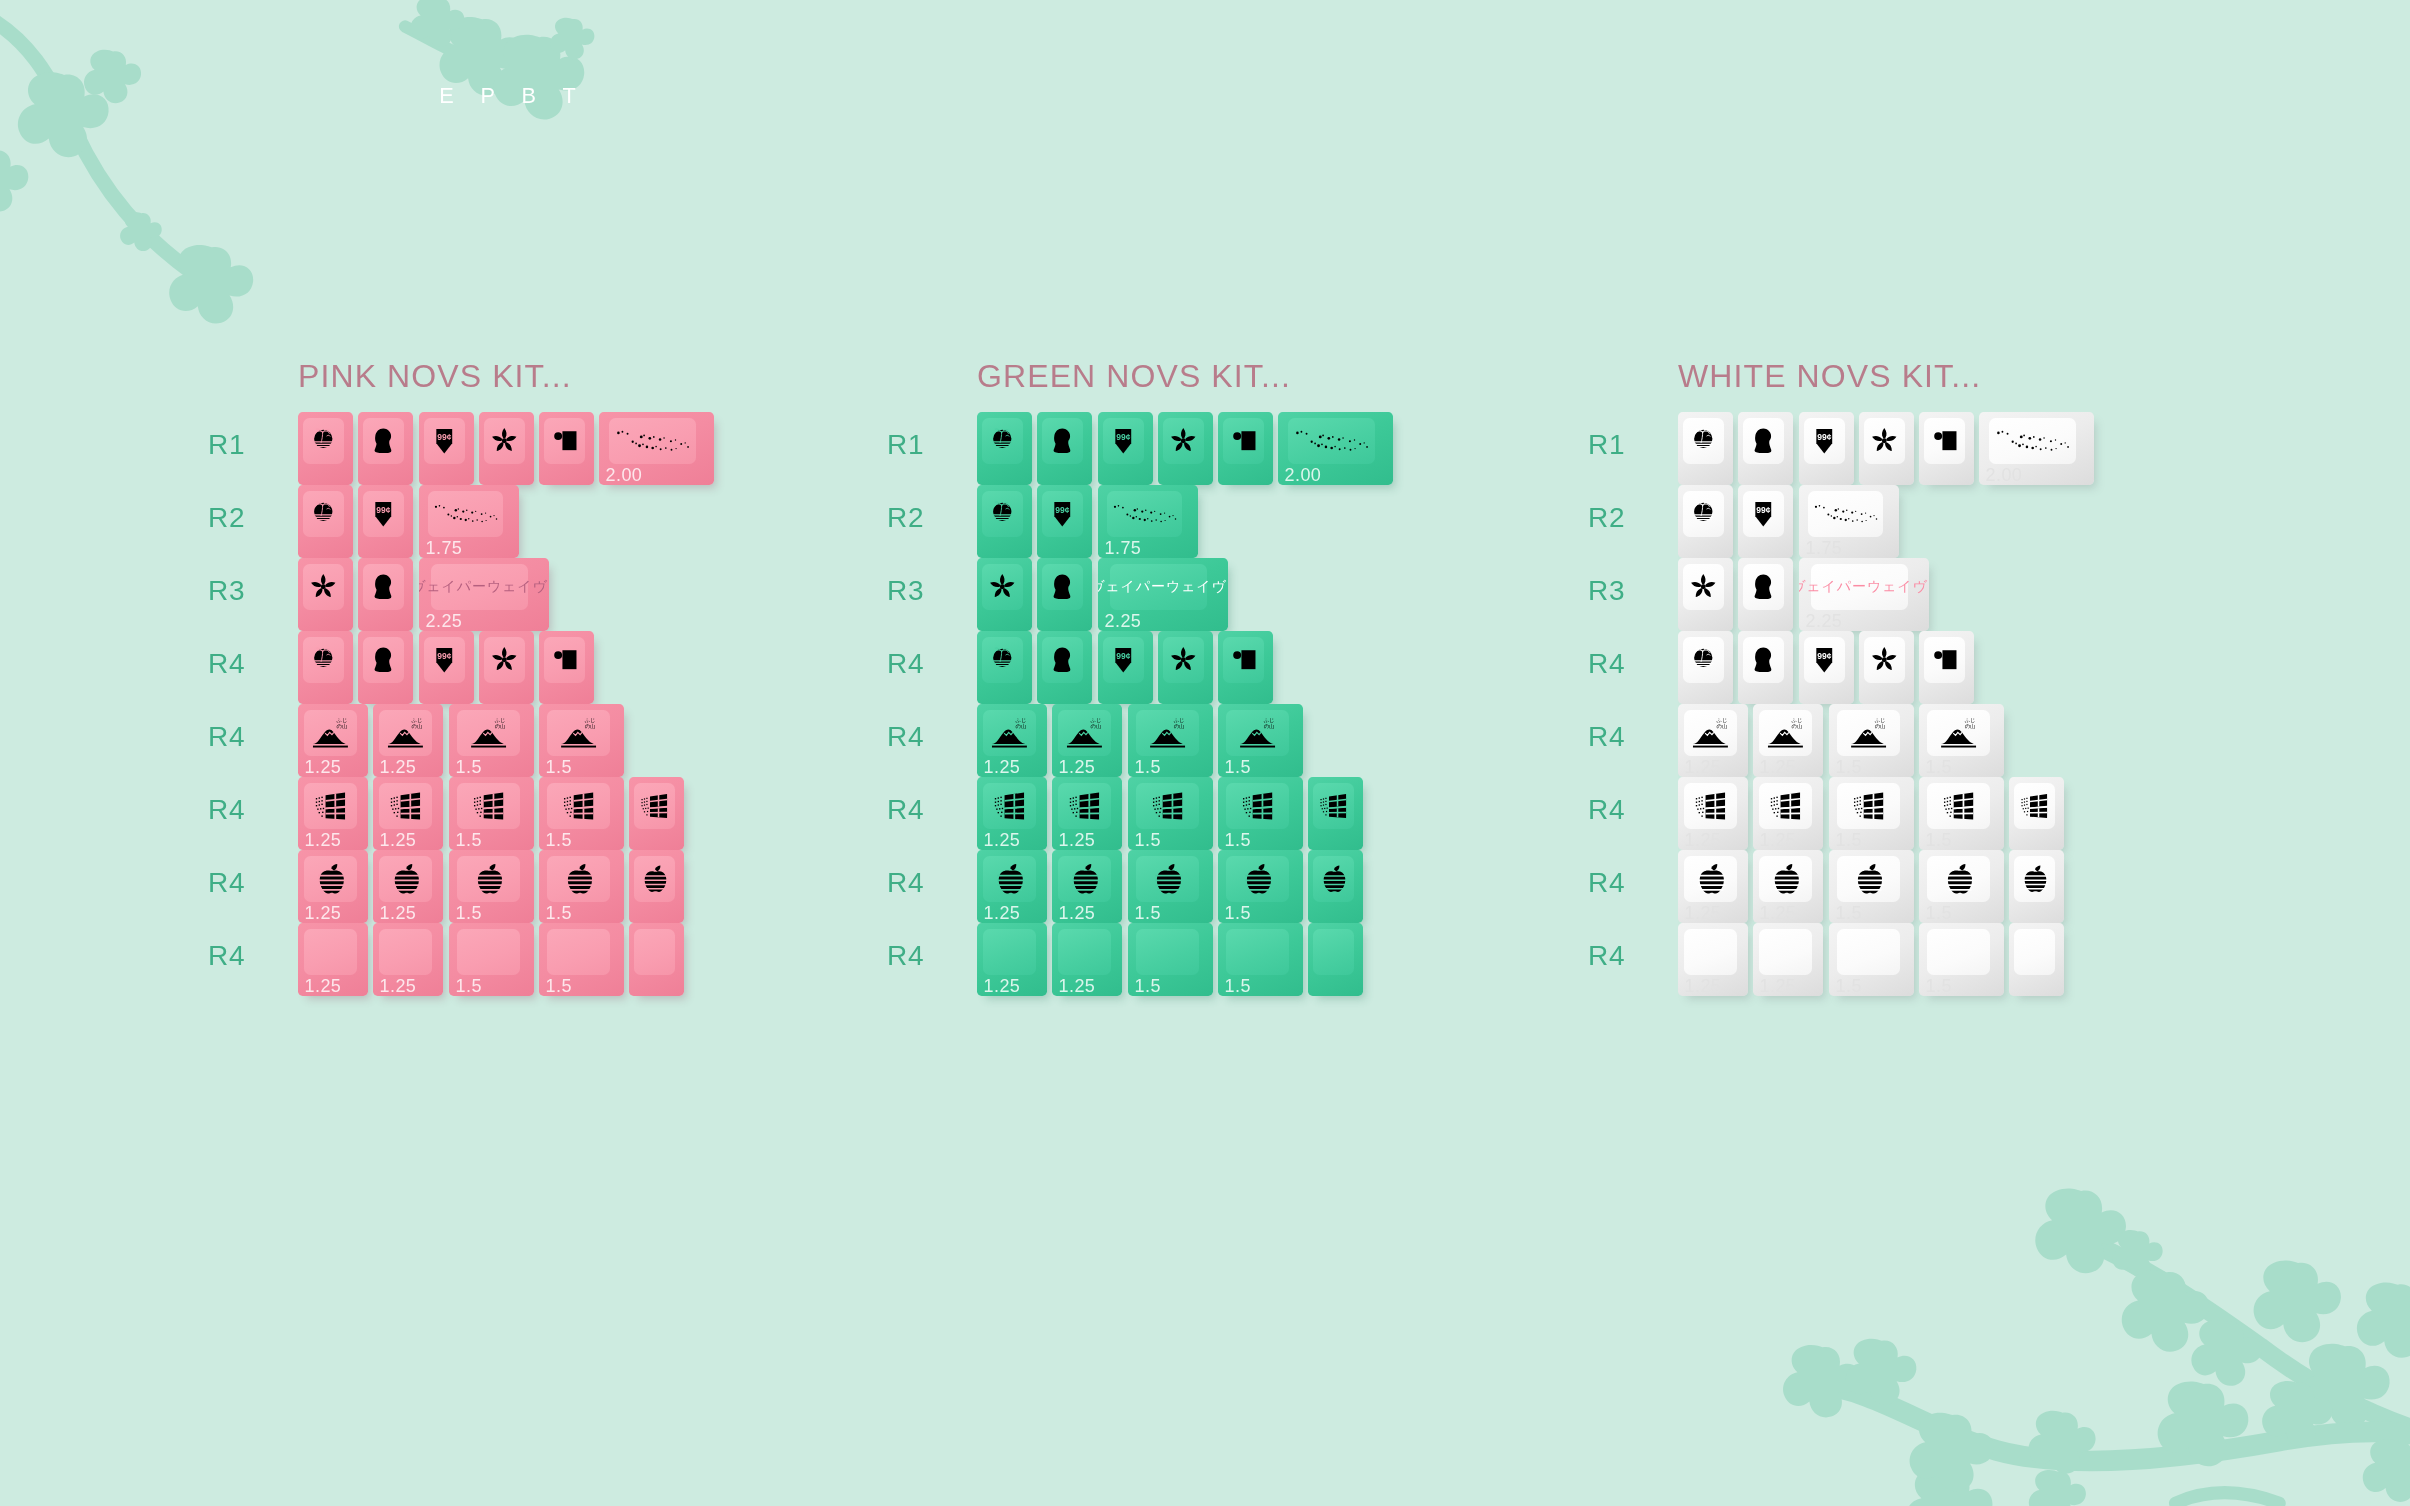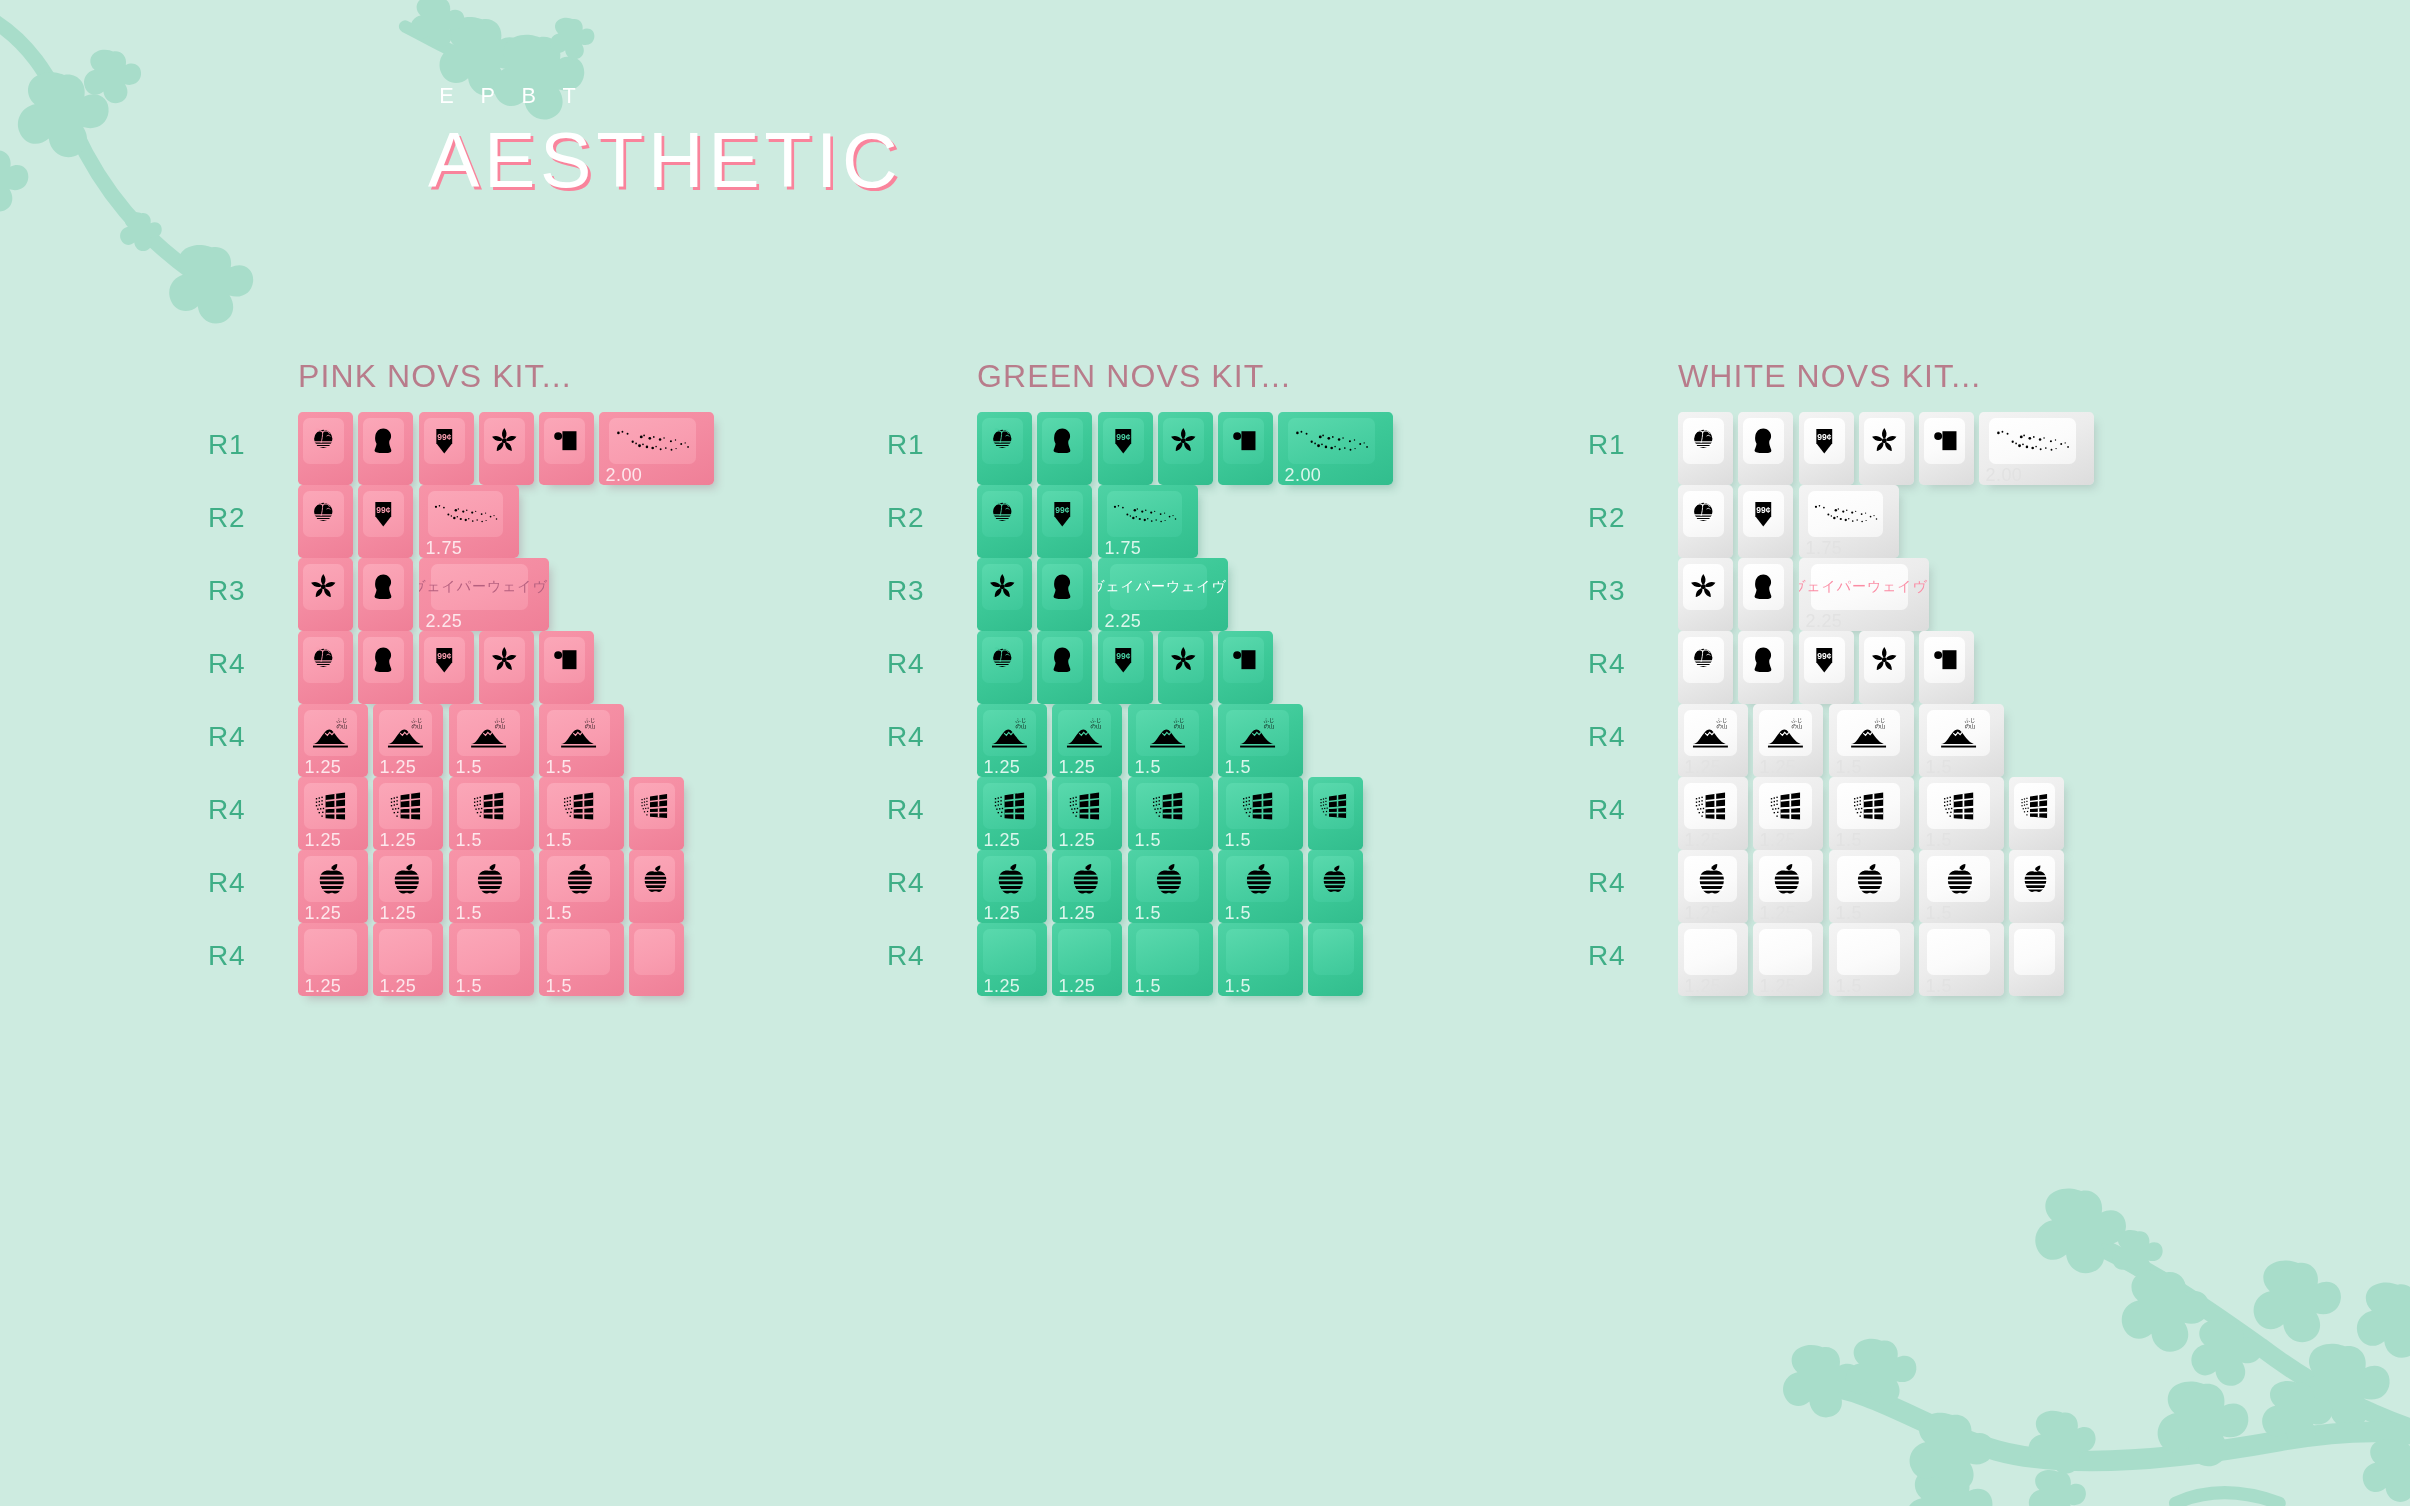--- a/index.html
+++ b/index.html
@@ -7,21 +7,21 @@
     width:2411px;height:1507px;overflow:hidden;position:relative;
     background:#cdebe0;
     font-family:"Liberation Sans","DejaVu Sans",sans-serif;
   }
   .bg-deco{position:absolute;inset:0;pointer-events:none;}
 
   
   #title-block{position:absolute;left:428px;top:83px;z-index:5;}
   #brand{
     font-size:21.7px;letter-spacing:10.4px;color:#ffffff;font-weight:400;
-    margin-left:11.3px;margin-bottom:13px;
+    margin-left:11.3px;margin-bottom:4px;
   }
   #product-title{
     font-size:77px;letter-spacing:4.7px;color:#ffffff;font-weight:400;
     line-height:1;
     text-shadow:2.8px 2.8px 0 #f9849c;
     white-space:nowrap;
   }
 
   
   .kit{position:absolute;z-index:4;}
@@ -123,21 +123,20 @@
     <use href="#blossom" transform="translate(2340,1510) scale(1.35)"></use>
     <use href="#blossom" transform="translate(2440,1500) scale(1.05)"></use>
     <use href="#blossom" transform="translate(2545,1560) scale(1.0)"></use>
 
     <path d="M2310,1596 C2350,1578 2390,1585 2420,1596" stroke="#a8ddca" stroke-width="14" fill="none" stroke-linecap="round"></path>
   </g>
 </svg>
 
 <div id="title-block">
   <div id="brand">E P B T</div>
-  <div id="product-title">AESTHETIC</div>
 </div>
 
 <div class="kit" id="kit-0" style="left:298px;top:358px;">
     <div class="kit-title">PINK NOVS KIT...</div>
     <div class="rows">
       <div class="row">
         <div class="row-label">R1</div>
         <div class="keys">
           <div class="kc pink" style="left: 0px; width: 55px;">
             <div class="body">

